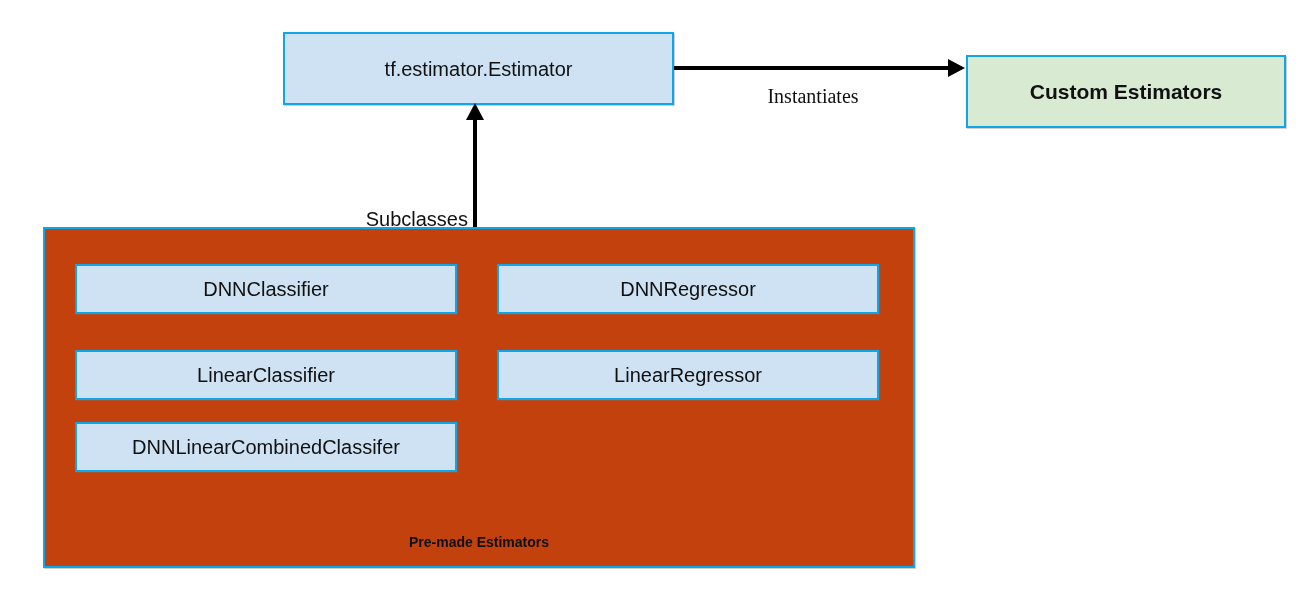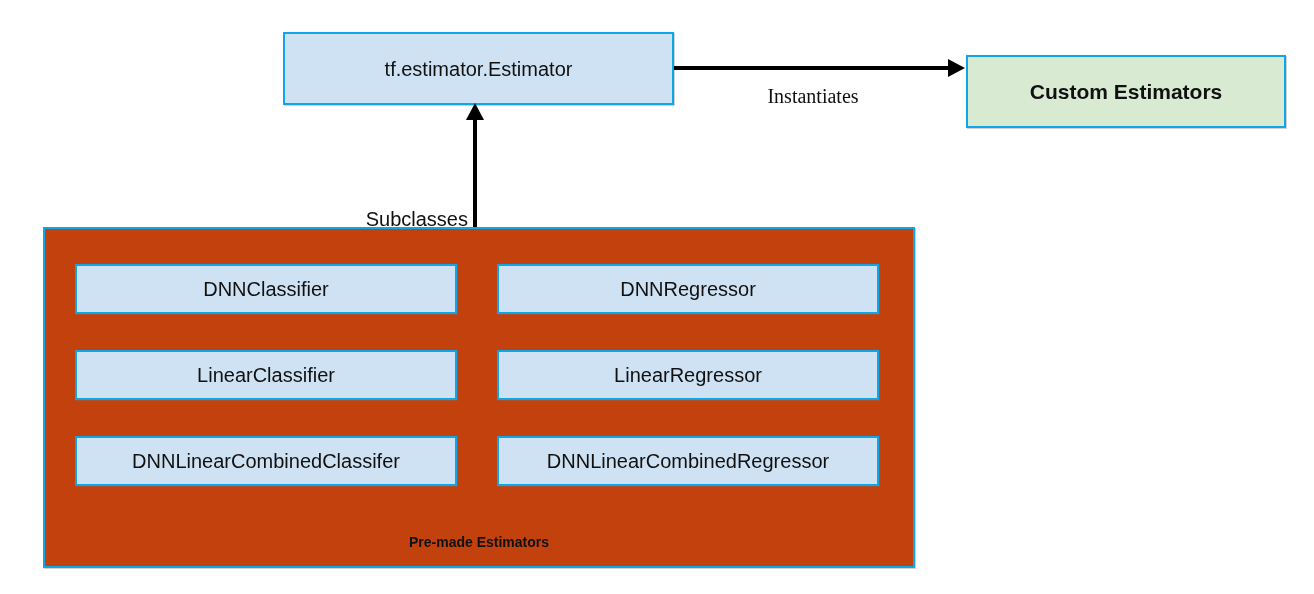--- a/index.html
+++ b/index.html
@@ -44,21 +44,21 @@
 
   
   .premade { left: 43px; top: 227px; width: 872px; height: 341px; justify-content: flex-start; align-items: flex-start; }
 
   
   .item { width: 382px; height: 50px; box-shadow: 1px 1px 0 rgba(120,120,120,0.3); }
   .item.c0 { left: 30px; }
   .item.c1 { left: 452px; }
   .item.r0 { top: 35px; }
   .item.r1 { top: 121px; }
-  .item.r2 { top: 207px; }
+  .item.r2 { top: 193px; }
 
   .premade-title {
     position: absolute;
     left: 0;
     bottom: 16px;
     width: 100%;
     text-align: center;
     font-weight: bold;
     font-size: 14px;
   }
@@ -132,20 +132,17 @@
     <div class="box blue item c1 r1">
       <span class="box-label">LinearRegressor</span>
     </div>
     <div class="box blue item c0 r1">
       <span class="box-label">LinearClassifier</span>
     </div>
 
     <div class="box blue item c0 r2">
       <span class="box-label">DNNLinearCombinedClassifer</span>
     </div>
-    <div class="box blue item c1 r2">
-      <span class="box-label">DNNLinearCombinedRegressor</span>
-    </div>
 
     <div class="premade-title">Pre-made Estimators</div>
   </div>
 
 </div>
 
 </body></html>

